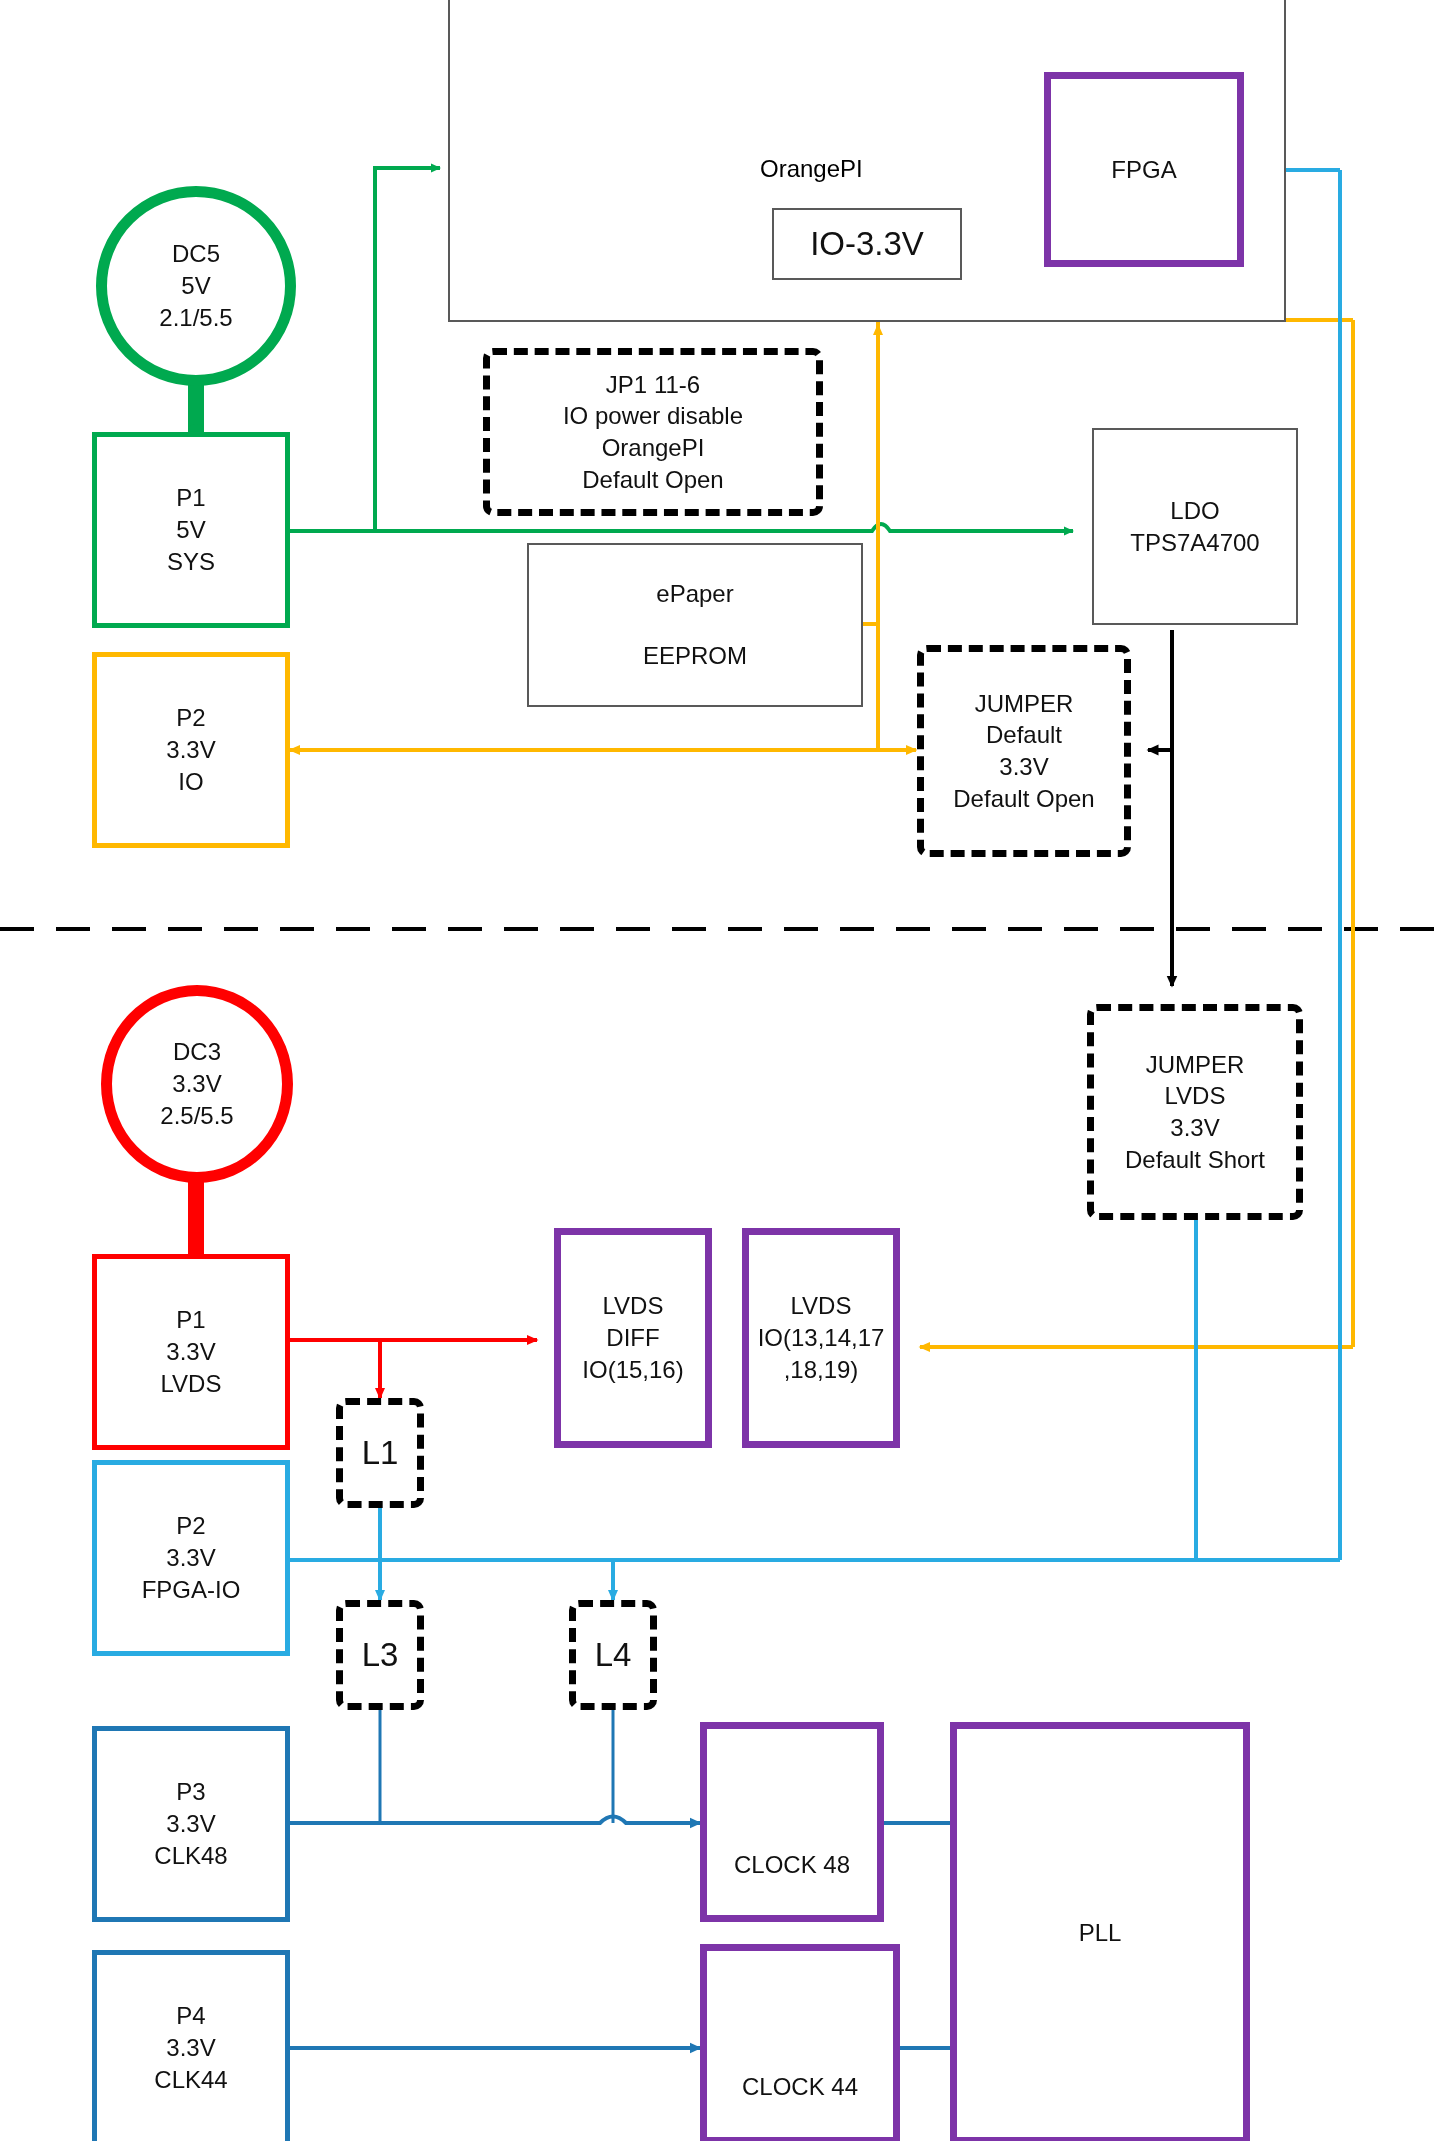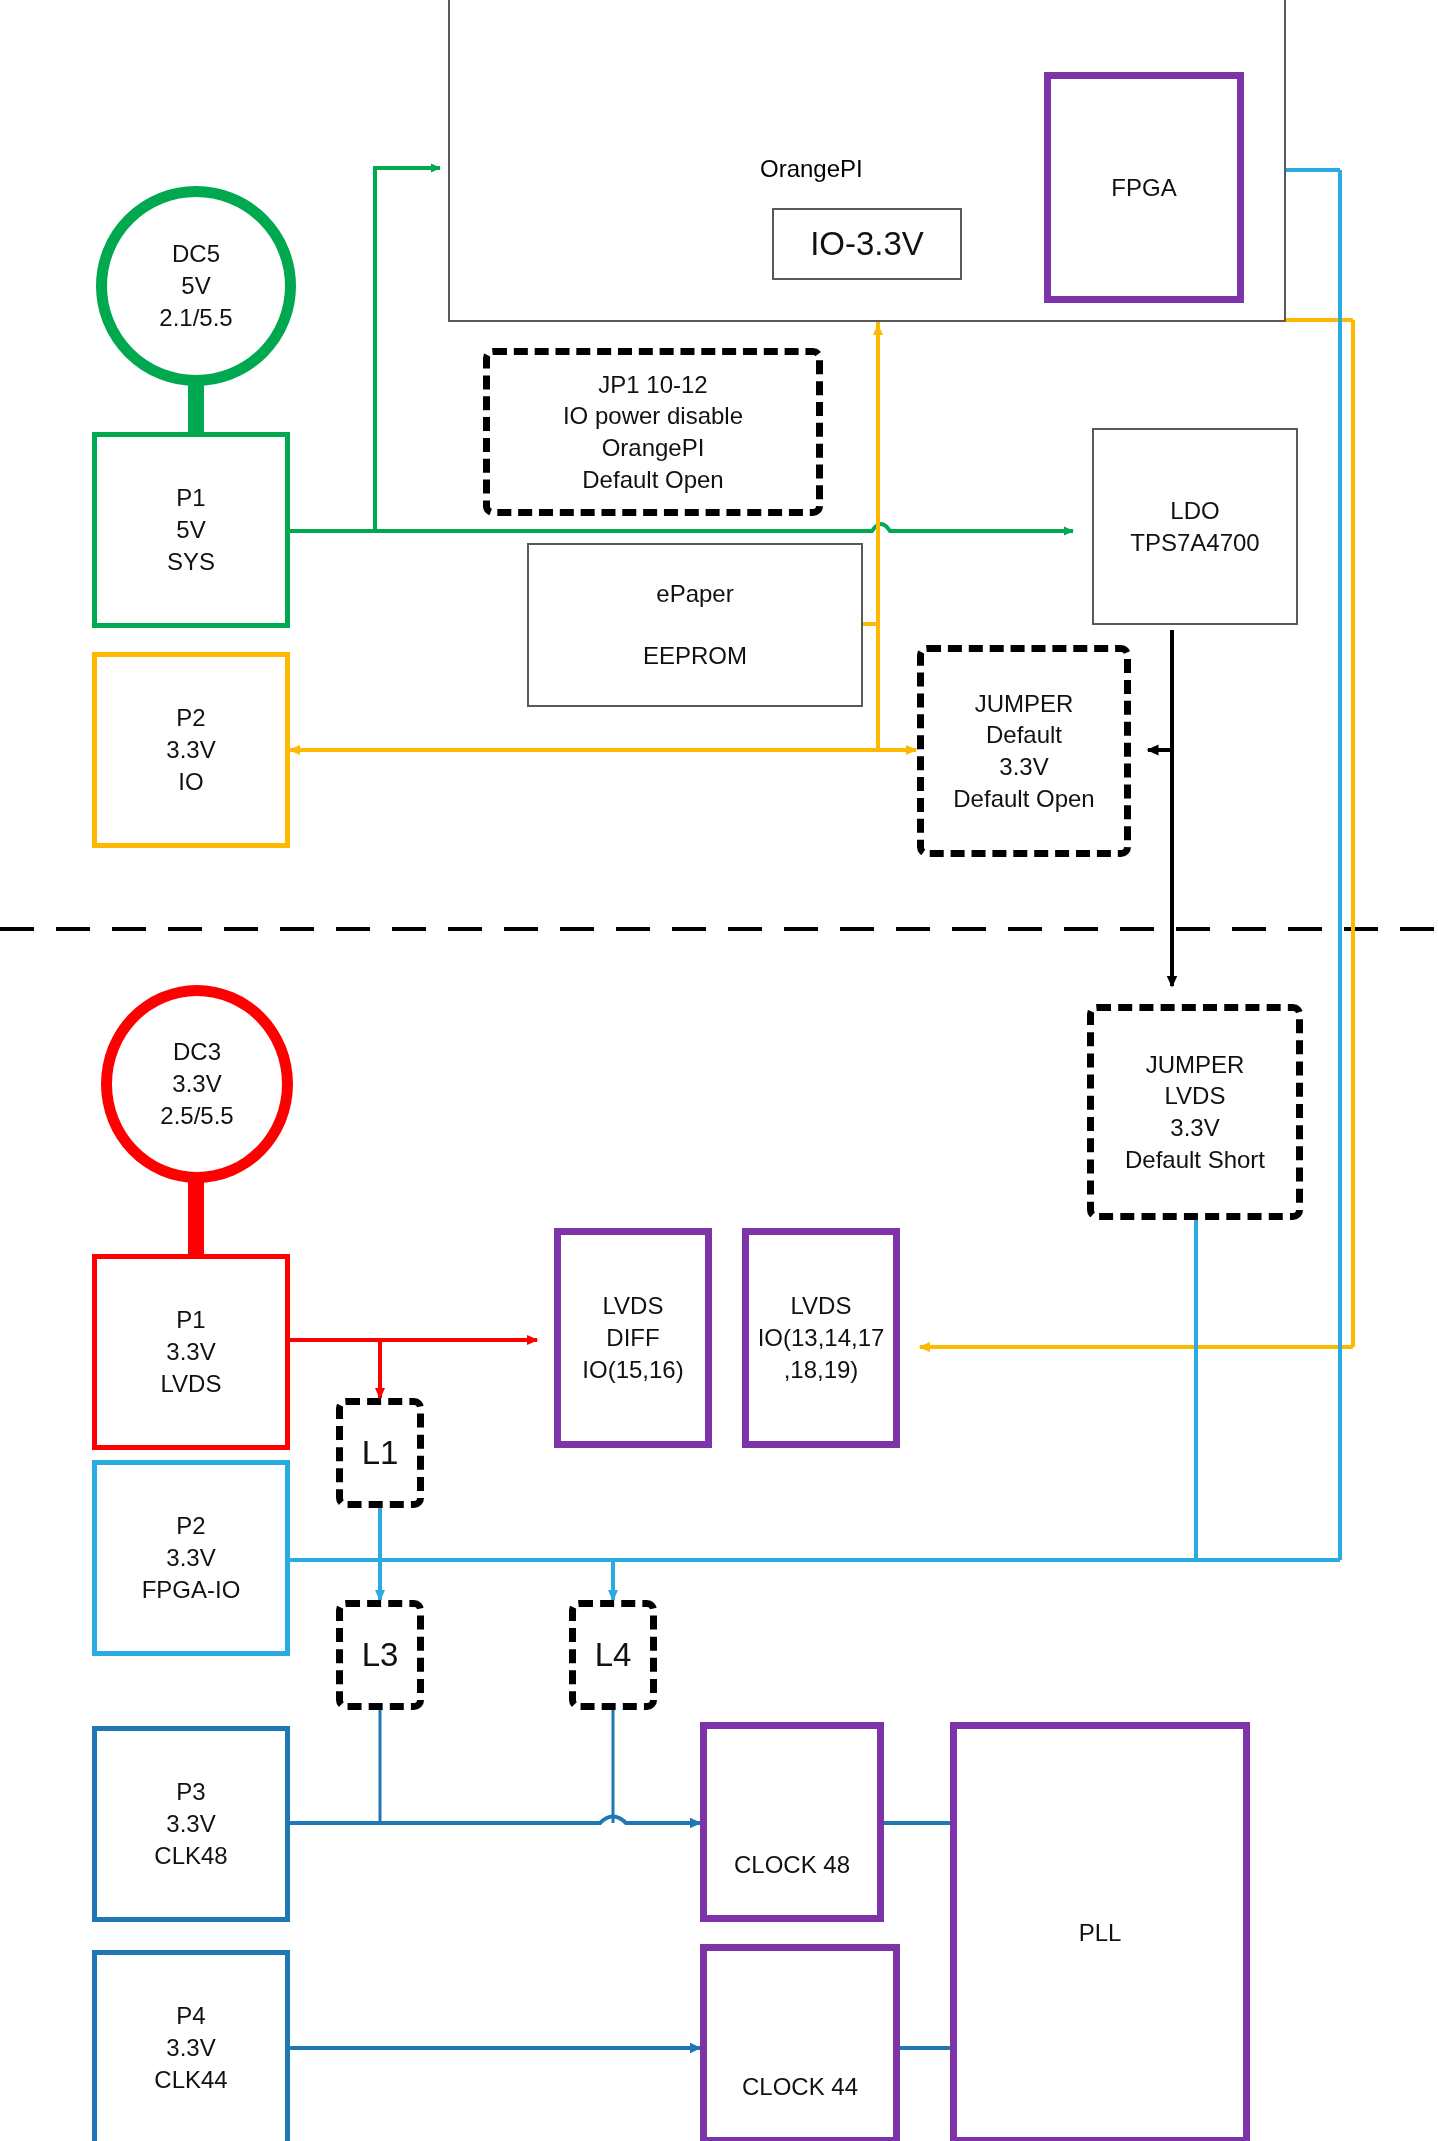--- a/index.html
+++ b/index.html
@@ -110,21 +110,21 @@
   </svg>
 
   <div class="node plain" style="left:448px;top:-4px;width:838px;height:326px;border:2px solid #595959;justify-content:flex-start;">
   </div>
   <div class="lbl fs26" style="left:760px;top:155px;">OrangePI</div>
 
   <div class="node thin fs25" style="left:772px;top:208px;width:190px;height:72px;">
     <span class="ln">IO-3.3V</span>
   </div>
 
-  <div class="node rect fs26" style="left:1044px;top:72px;width:200px;height:231px;border:7px solid #7D34A8;">
+  <div class="node rect fs26" style="left:1044px;top:72px;width:200px;height:195px;border:7px solid #7D34A8;">
     <span class="ln">FPGA</span>
   </div>
 
   <div class="node circle fs26" style="left:96px;top:186px;width:200px;height:200px;border:11px solid #00A94F;">
     <span class="ln">DC5</span>
     <span class="ln">5V</span>
     <span class="ln">2.1/5.5</span>
   </div>
 
   <div class="node rect fs26" style="left:92px;top:432px;width:198px;height:196px;border:5px solid #00A94F;">
@@ -133,21 +133,21 @@
     <span class="ln">SYS</span>
   </div>
 
   <div class="node rect fs26" style="left:92px;top:652px;width:198px;height:196px;border:5px solid #FFB800;">
     <span class="ln">P2</span>
     <span class="ln">3.3V</span>
     <span class="ln">IO</span>
   </div>
 
   <div class="node dashed fs26" style="left:483px;top:348px;width:340px;height:168px;">
-    <span class="ln">JP1 10-12</span>
+    <span class="ln">JP1 11-6</span>
     <span class="ln">IO power disable</span>
     <span class="ln">OrangePI</span>
     <span class="ln">Default Open</span>
   </div>
 
   <div class="node thin fs26" style="left:485px;top:543px;width:336px;height:164px;margin-left:42px;">
     <span class="ln" style="margin-bottom:30px;">ePaper</span>
     <span class="ln">EEPROM</span>
   </div>
 

